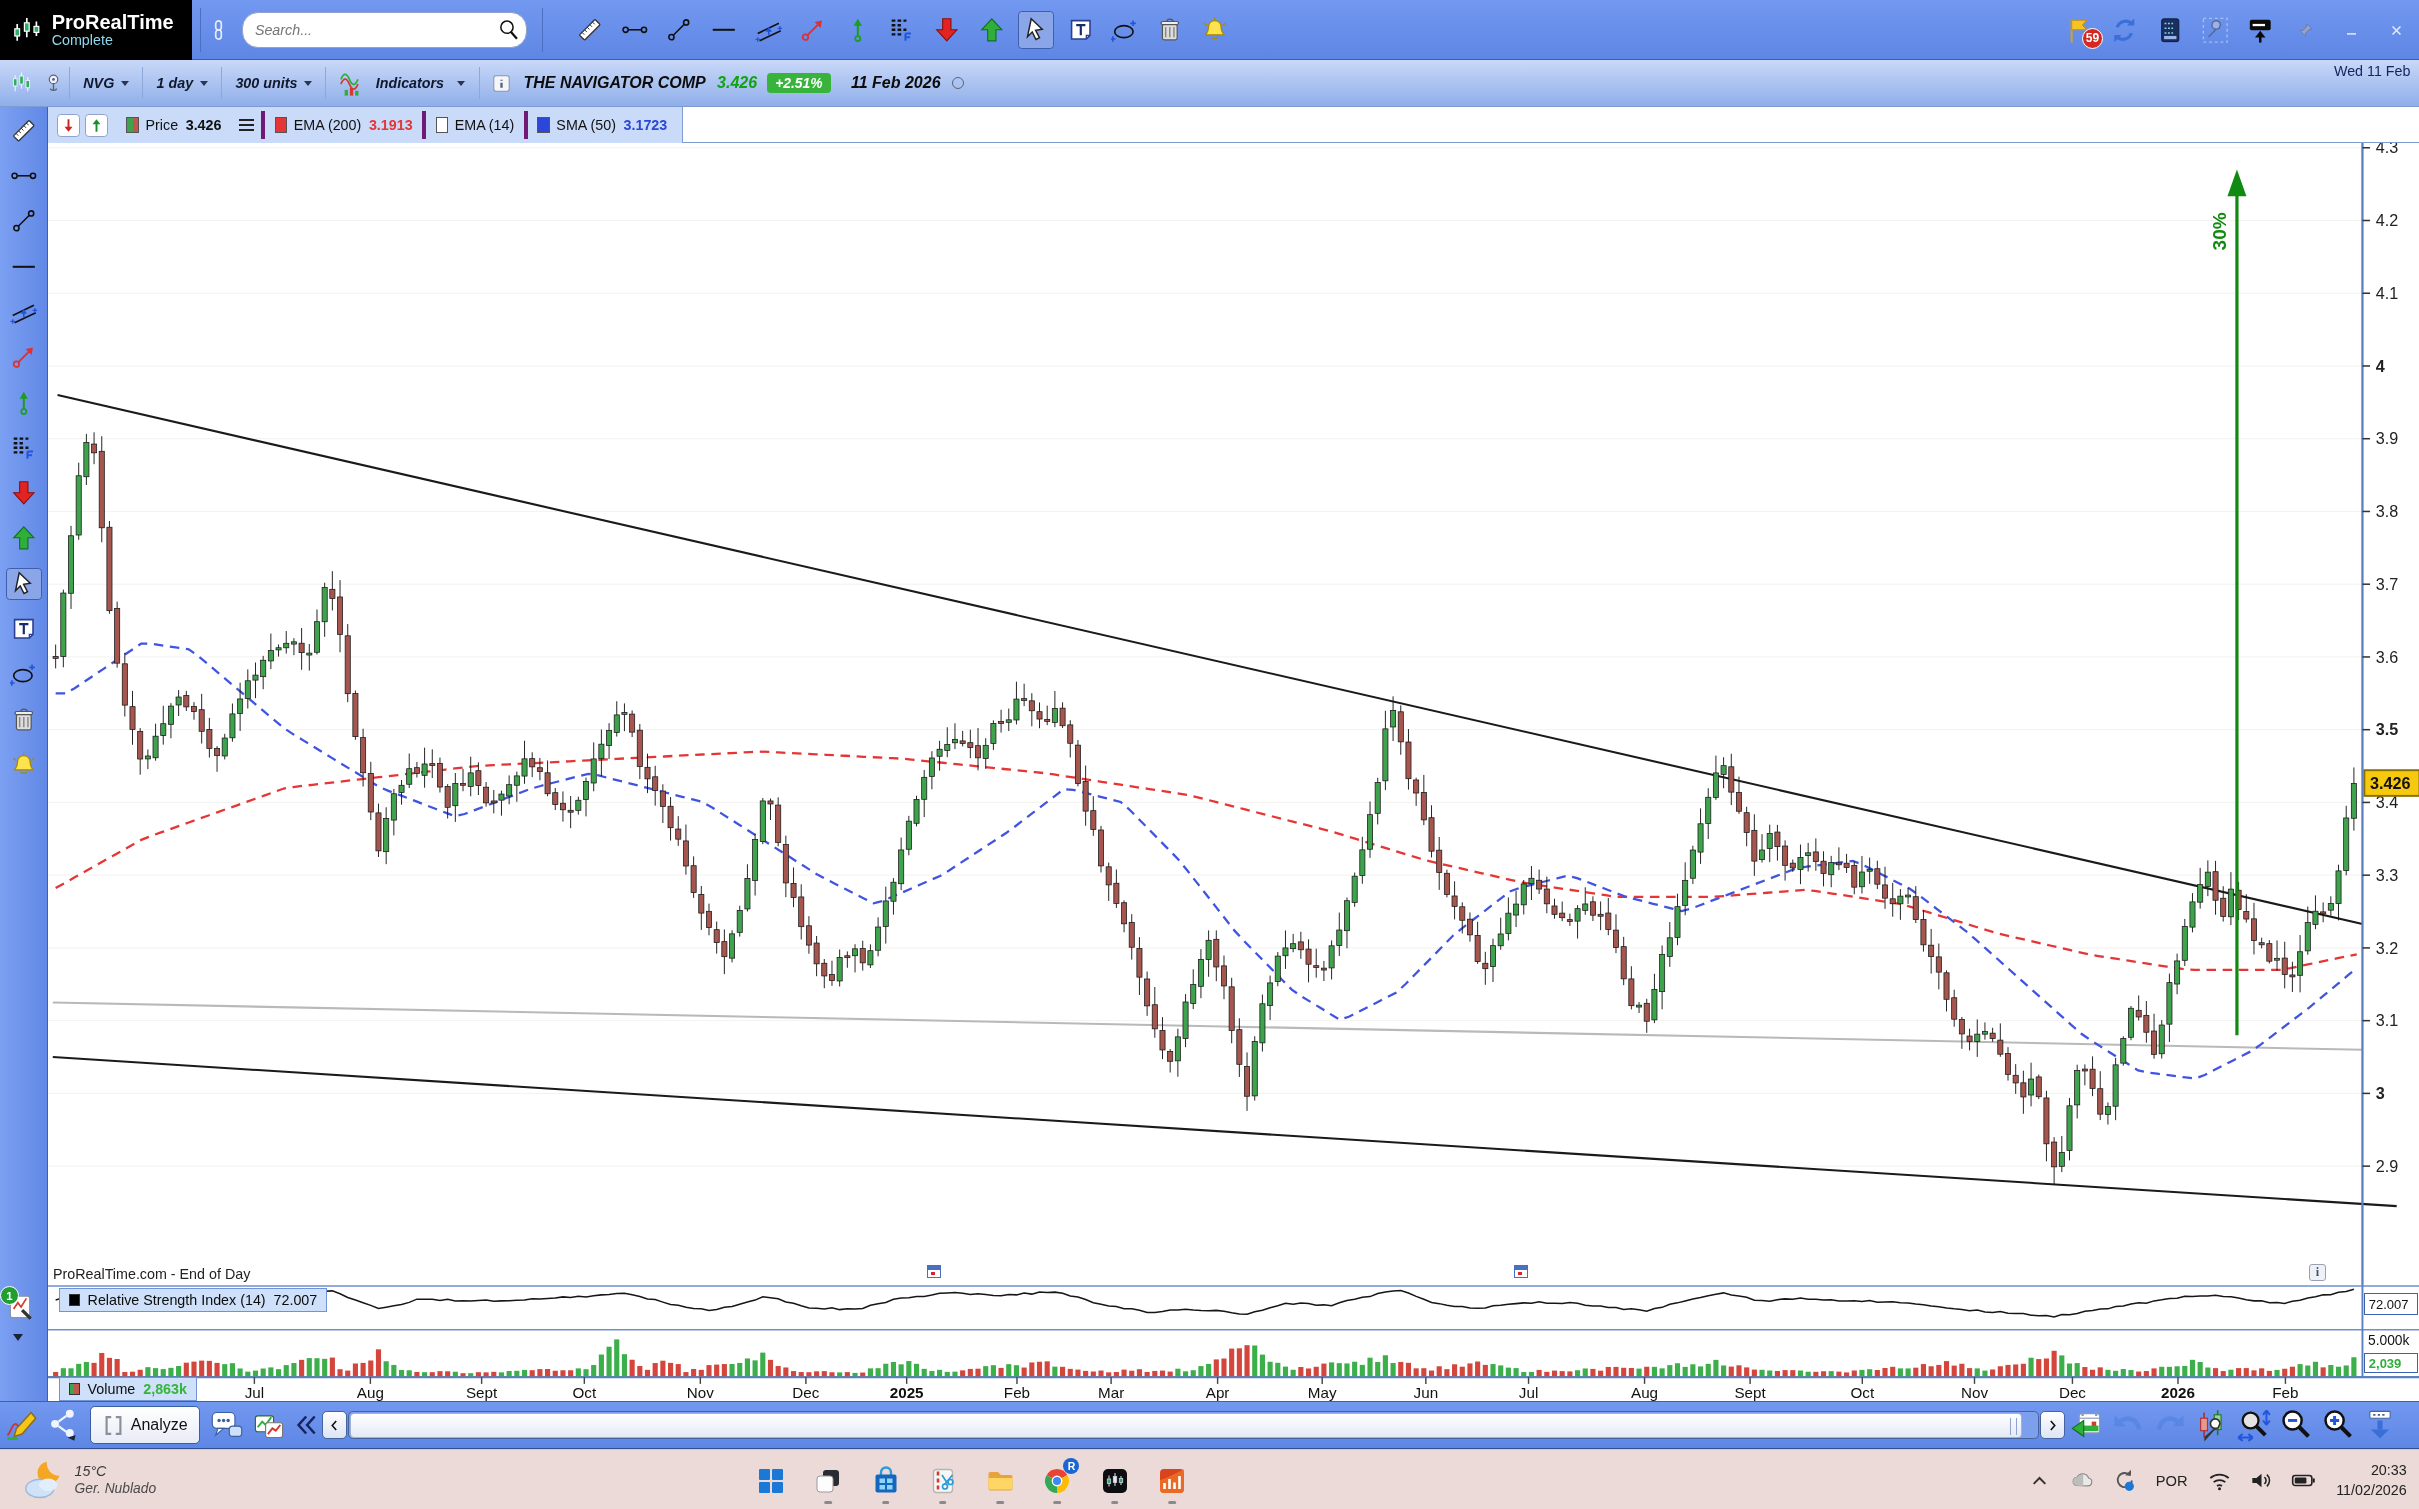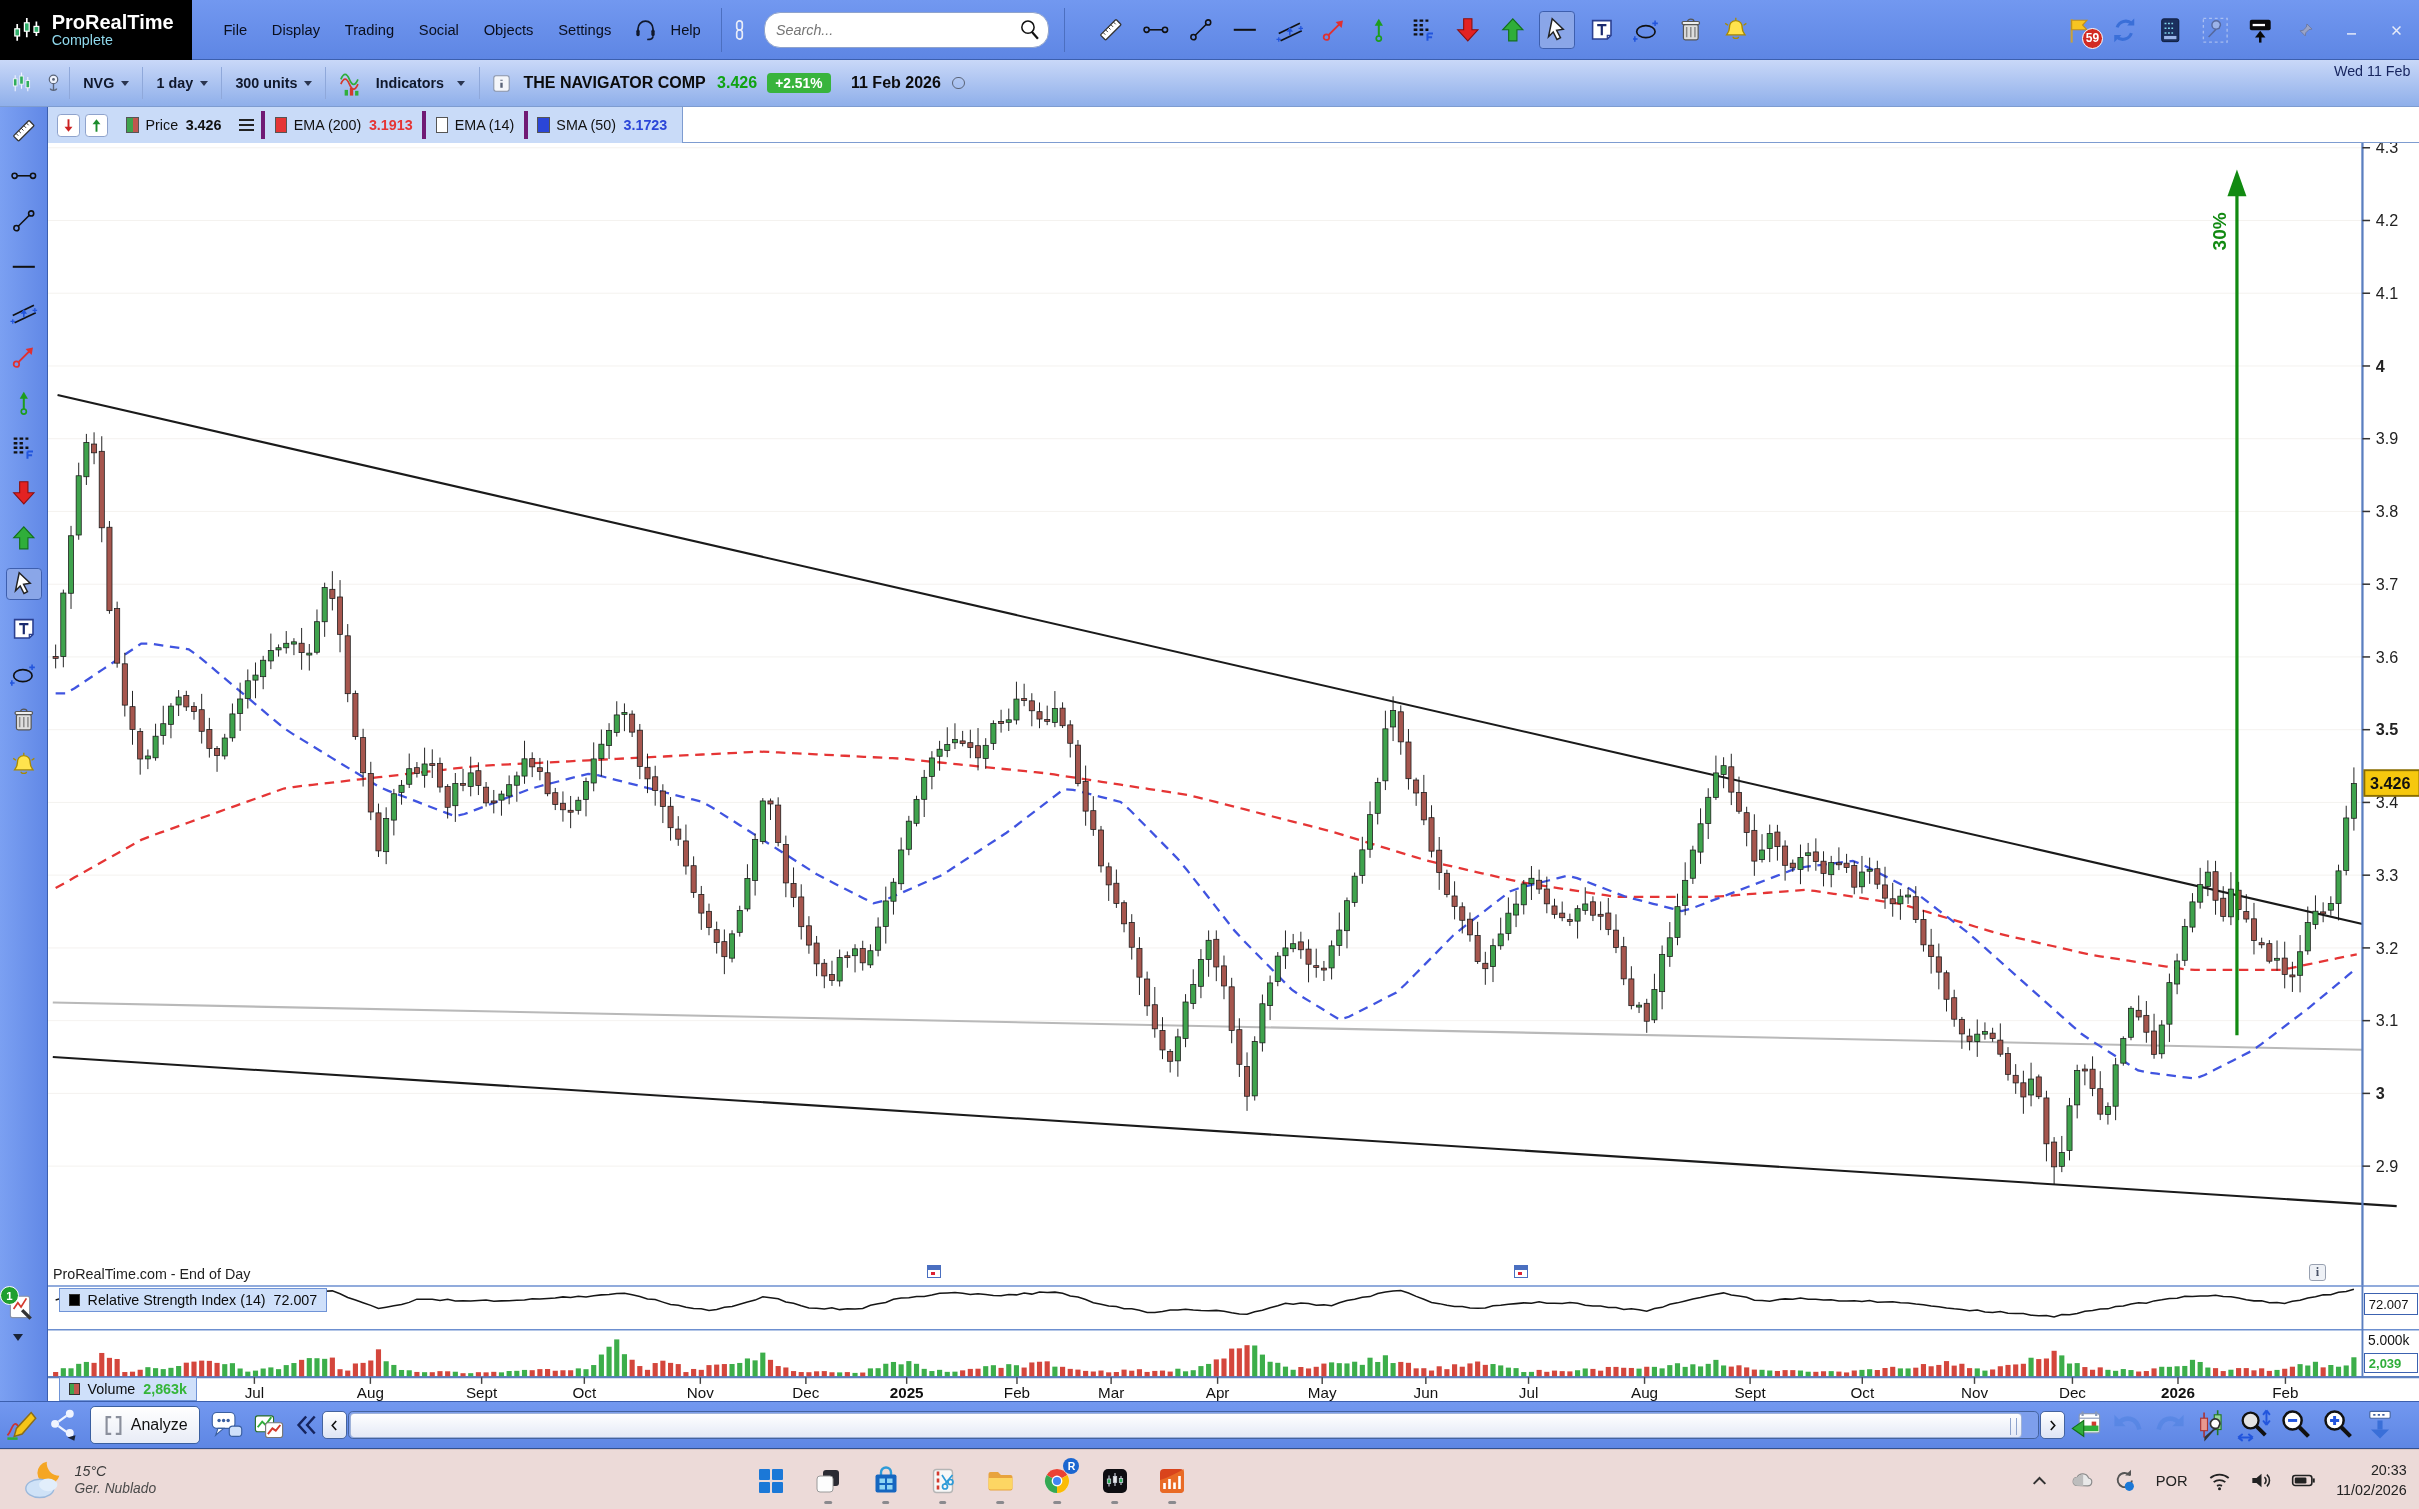--- a/index.html
+++ b/index.html
@@ -26,21 +26,21 @@
   .tool-btn.selected { background:#8aa6e8; border:1px solid #3e5fae; }
   .tool-btn svg { width:27.6px; height:27.6px; }
   .sys-icons { position:absolute; right:7.6px; top:0; height:60px; display:flex; align-items:center; gap:13.3px; }
   .sys-btn { position:relative; width:32px; height:34px; display:flex; align-items:center; justify-content:center; }
   .sys-btn svg { width:28.5px; height:28.5px; }
   .sm { width:17px !important; height:17px !important; }
   .badge-59 { position:absolute; right:-7.6px; bottom:-1.9px; background:#d22a23; color:#fff; border-radius:50%; min-width:21px; height:21px; font-size:12px; font-weight:bold; display:flex; align-items:center; justify-content:center; border:1px solid #fff; }
   .date-top { position:absolute; right:9.5px; top:63px; font-size:14.3px; color:#16245e; z-index:40; }
 
   
-  .instrument-bar { left:0; top:60px; width:2420px; height:47px; background:linear-gradient(#c9d8f8,#8fafea); border-bottom:1px solid #7e9cd0; display:flex; align-items:center; z-index:20; }
+  .instrument-bar { left:0; top:60px; width:2420px; height:47px; background:linear-gradient(#c9d8f8,#8fafea); border-bottom:1px solid #7e9cd0; display:flex; align-items:center; z-index:20;font-style:italic; }
   .ib-ico { width:27px; height:28.5px; margin-left:7.6px; flex:none; }
   .drop { display:flex; align-items:center; font-size:14.3px; font-weight:bold; color:#10182c; padding:0 9.5px; white-space:nowrap; }
   .caret { width:0; height:0; border-left:4.8px solid transparent; border-right:4.8px solid transparent; border-top:5.7px solid #2a3550; margin-left:6.7px; }
   .ib-sep { width:1px; height:32px; background:#8fa8da; margin:0 3.8px; }
   .ticker-name { font-size:16px; font-weight:bold; color:#0c0c0c; margin-left:11.4px; white-space:nowrap; }
   .ticker-price { font-size:16px; font-weight:bold; color:#0fa312; margin-left:11.4px; }
   .change-badge { background:#38b43d; color:#fff; font-size:13.8px; font-weight:bold; border-radius:3.8px; padding:2.9px 8.6px; margin-left:9.5px; }
   .ticker-date { font-size:16px; font-weight:bold; color:#0c0c0c; margin-left:20px; }
   .ring { width:12.4px; height:12.4px; border:1.9px solid #5a6478; border-radius:50%; margin-left:11.4px; }
 
@@ -124,35 +124,20 @@
       <svg class="logo-candles" viewBox="0 0 30 30">
         <path d="M6 10v14M14 5v16M22 8v12" stroke="#fff" stroke-width="1.4"></path>
         <rect x="4" y="14" width="4" height="6" fill="#2fae6a" stroke="#fff" stroke-width="1"></rect>
         <rect x="12" y="9" width="4" height="7" fill="#2fae6a" stroke="#fff" stroke-width="1"></rect>
         <rect x="20" y="12" width="4" height="5" fill="#2fae6a" stroke="#fff" stroke-width="1"></rect>
       </svg>
       <div class="logo-text">
         <div class="logo-title">ProRealTime</div>
         <div class="logo-sub">Complete</div>
       </div>
-    </div>
-    <div class="menu-items">
-      <span class="menu-item">File</span>
-      <span class="menu-item">Display</span>
-      <span class="menu-item">Trading</span>
-      <span class="menu-item">Social</span>
-      <span class="menu-item">Objects</span>
-      <span class="menu-item">Settings</span>
-      <svg class="headset" viewBox="0 0 30 30">
-        <path d="M6 18v-4a9 9 0 0 1 18 0v4" fill="none" stroke="#10182c" stroke-width="2"></path>
-        <rect x="4" y="15" width="4" height="8" rx="2" fill="#10182c"></rect>
-        <rect x="22" y="15" width="4" height="8" rx="2" fill="#10182c"></rect>
-        <path d="M24 23c0 3-4 4-7 4" fill="none" stroke="#10182c" stroke-width="2"></path>
-      </svg>
-      <span class="menu-item">Help</span>
     </div>
     <div class="vsep"></div>
     <svg style="width:21px;height:32px" viewBox="0 0 30 30">
       <rect x="11" y="2" width="8" height="13" rx="4" fill="none" stroke="#e8ecf8" stroke-width="2.4"></rect>
       <rect x="11" y="15" width="8" height="13" rx="4" fill="none" stroke="#e8ecf8" stroke-width="2.4"></rect>
     </svg>
     <div class="search-wrap">
       <input placeholder="Search..." style="">
       <svg class="search-glass" viewBox="0 0 30 30">
         <circle cx="13" cy="12" r="8" fill="#fff" stroke="#111" stroke-width="2"></circle>

